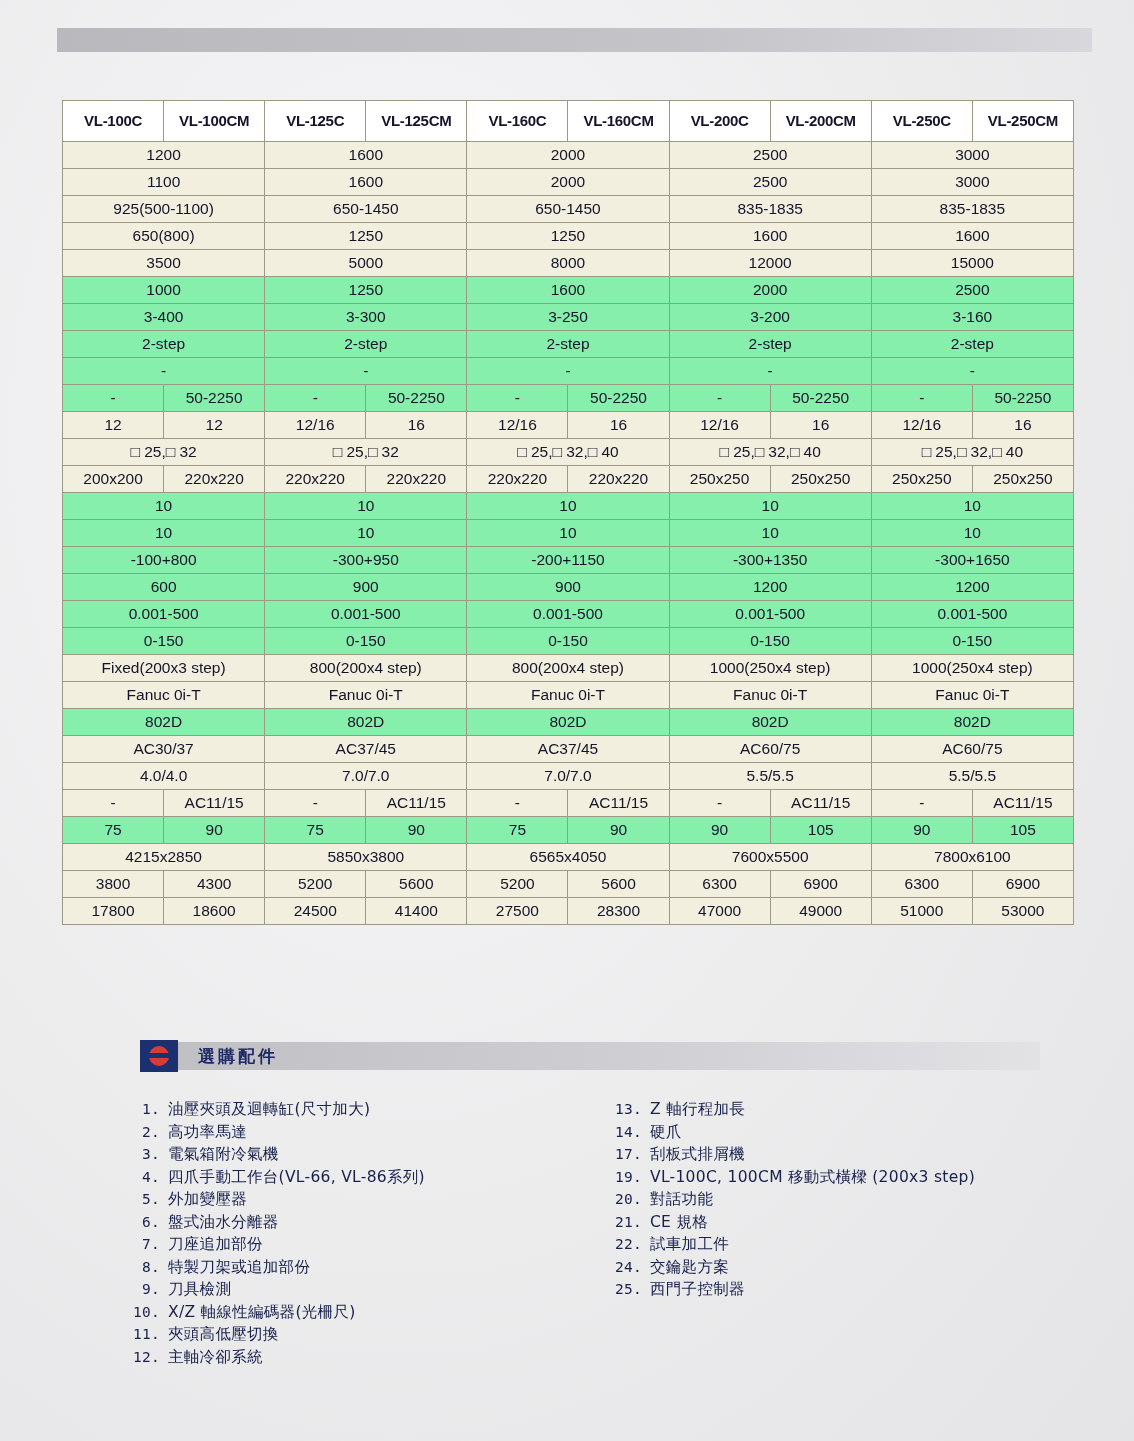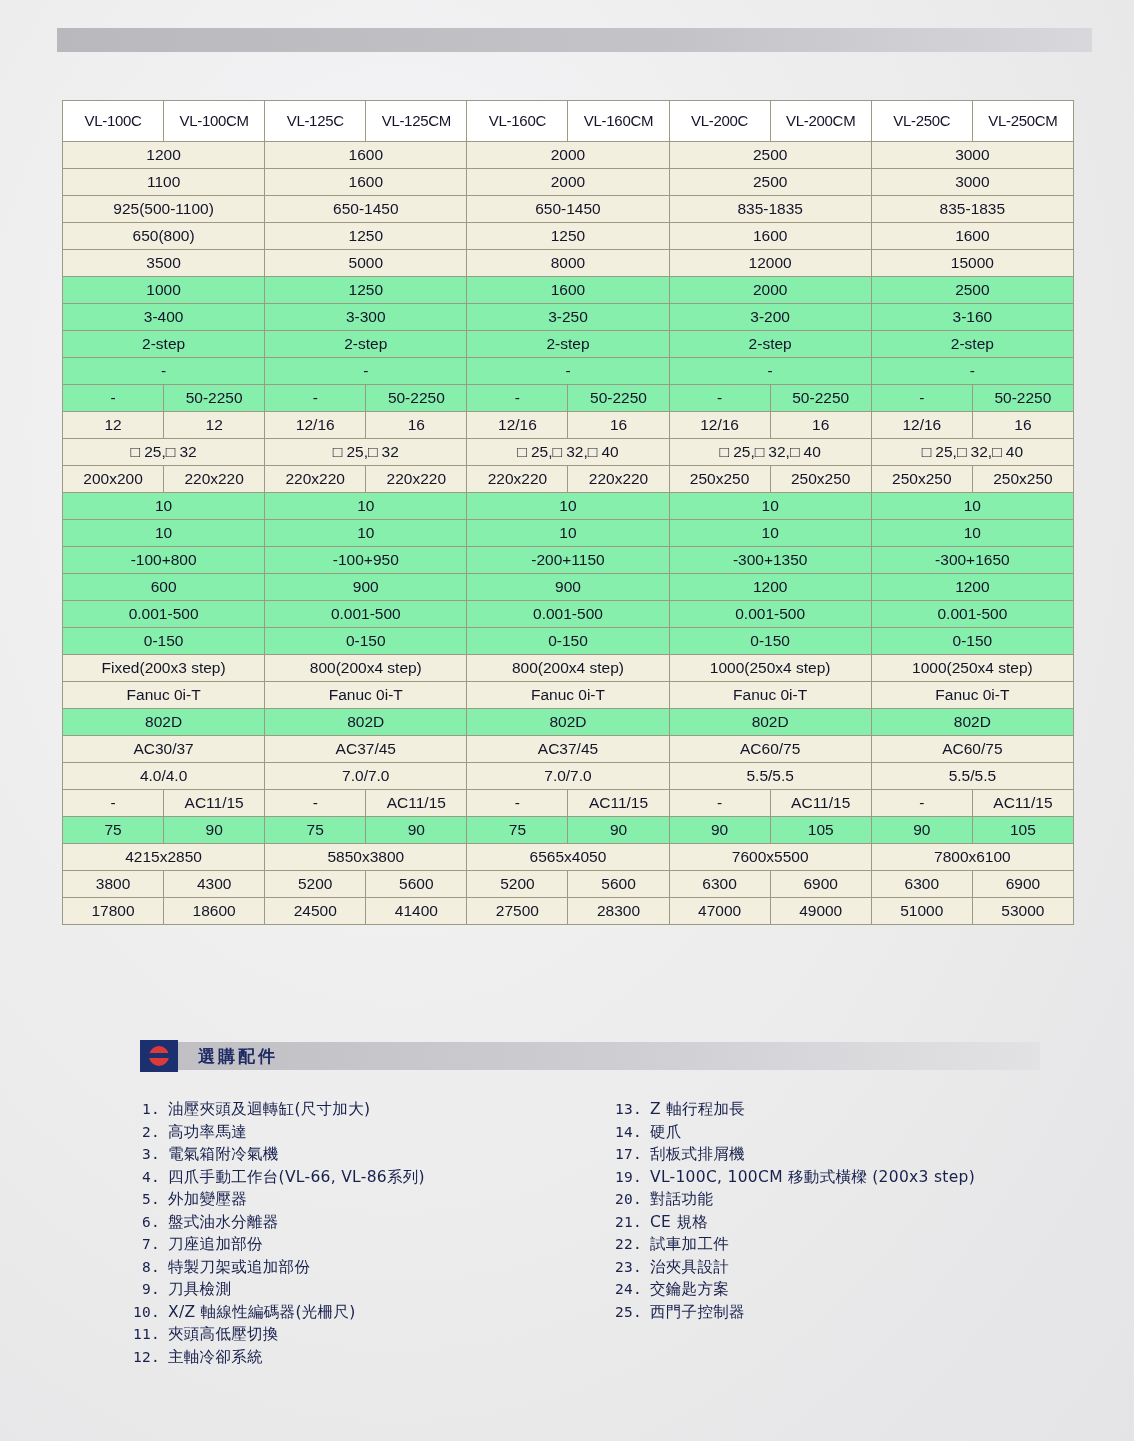--- a/index.html
+++ b/index.html
@@ -51,21 +51,21 @@
   table.spec td, table.spec th {
     border: 1px solid #9a9a86;
     text-align: center;
     padding: 2px 1px;
     height: 22px;
     line-height: 18px;
     white-space: nowrap;
     overflow: hidden;
   }
   table.spec th {
-    font-weight: normal;
+    font-weight: bold;
     font-size: 15px;
     background: #ffffff;
     height: 36px;
     letter-spacing: -0.3px;
   }
   .r-cream { background: #f2efdf; }
   .r-blue  { background: #86efac; }
 
   
   .options-header {
@@ -281,21 +281,21 @@
         </tr>
         <tr class="r-blue">
           <td colspan="2">10</td>
           <td colspan="2">10</td>
           <td colspan="2">10</td>
           <td colspan="2">10</td>
           <td colspan="2">10</td>
         </tr>
         <tr class="r-blue">
           <td colspan="2">-100+800</td>
-          <td colspan="2">-100+950</td>
+          <td colspan="2">-300+950</td>
           <td colspan="2">-200+1150</td>
           <td colspan="2">-300+1350</td>
           <td colspan="2">-300+1650</td>
         </tr>
         <tr class="r-blue">
           <td colspan="2">600</td>
           <td colspan="2">900</td>
           <td colspan="2">900</td>
           <td colspan="2">1200</td>
           <td colspan="2">1200</td>
@@ -489,24 +489,20 @@
       </div>
       <div class="opt-item">
         <span class="opt-num">21.</span>
         <span class="opt-text">CE 規格</span>
       </div>
       <div class="opt-item">
         <span class="opt-num">22.</span>
         <span class="opt-text">試車加工件</span>
       </div>
       <div class="opt-item">
-        <span class="opt-num">23.</span>
-        <span class="opt-text">治夾具設計</span>
-      </div>
-      <div class="opt-item">
         <span class="opt-num">24.</span>
         <span class="opt-text">交鑰匙方案</span>
       </div>
       <div class="opt-item">
         <span class="opt-num">25.</span>
         <span class="opt-text">西門子控制器</span>
       </div>
     </div>
 </div>
 

